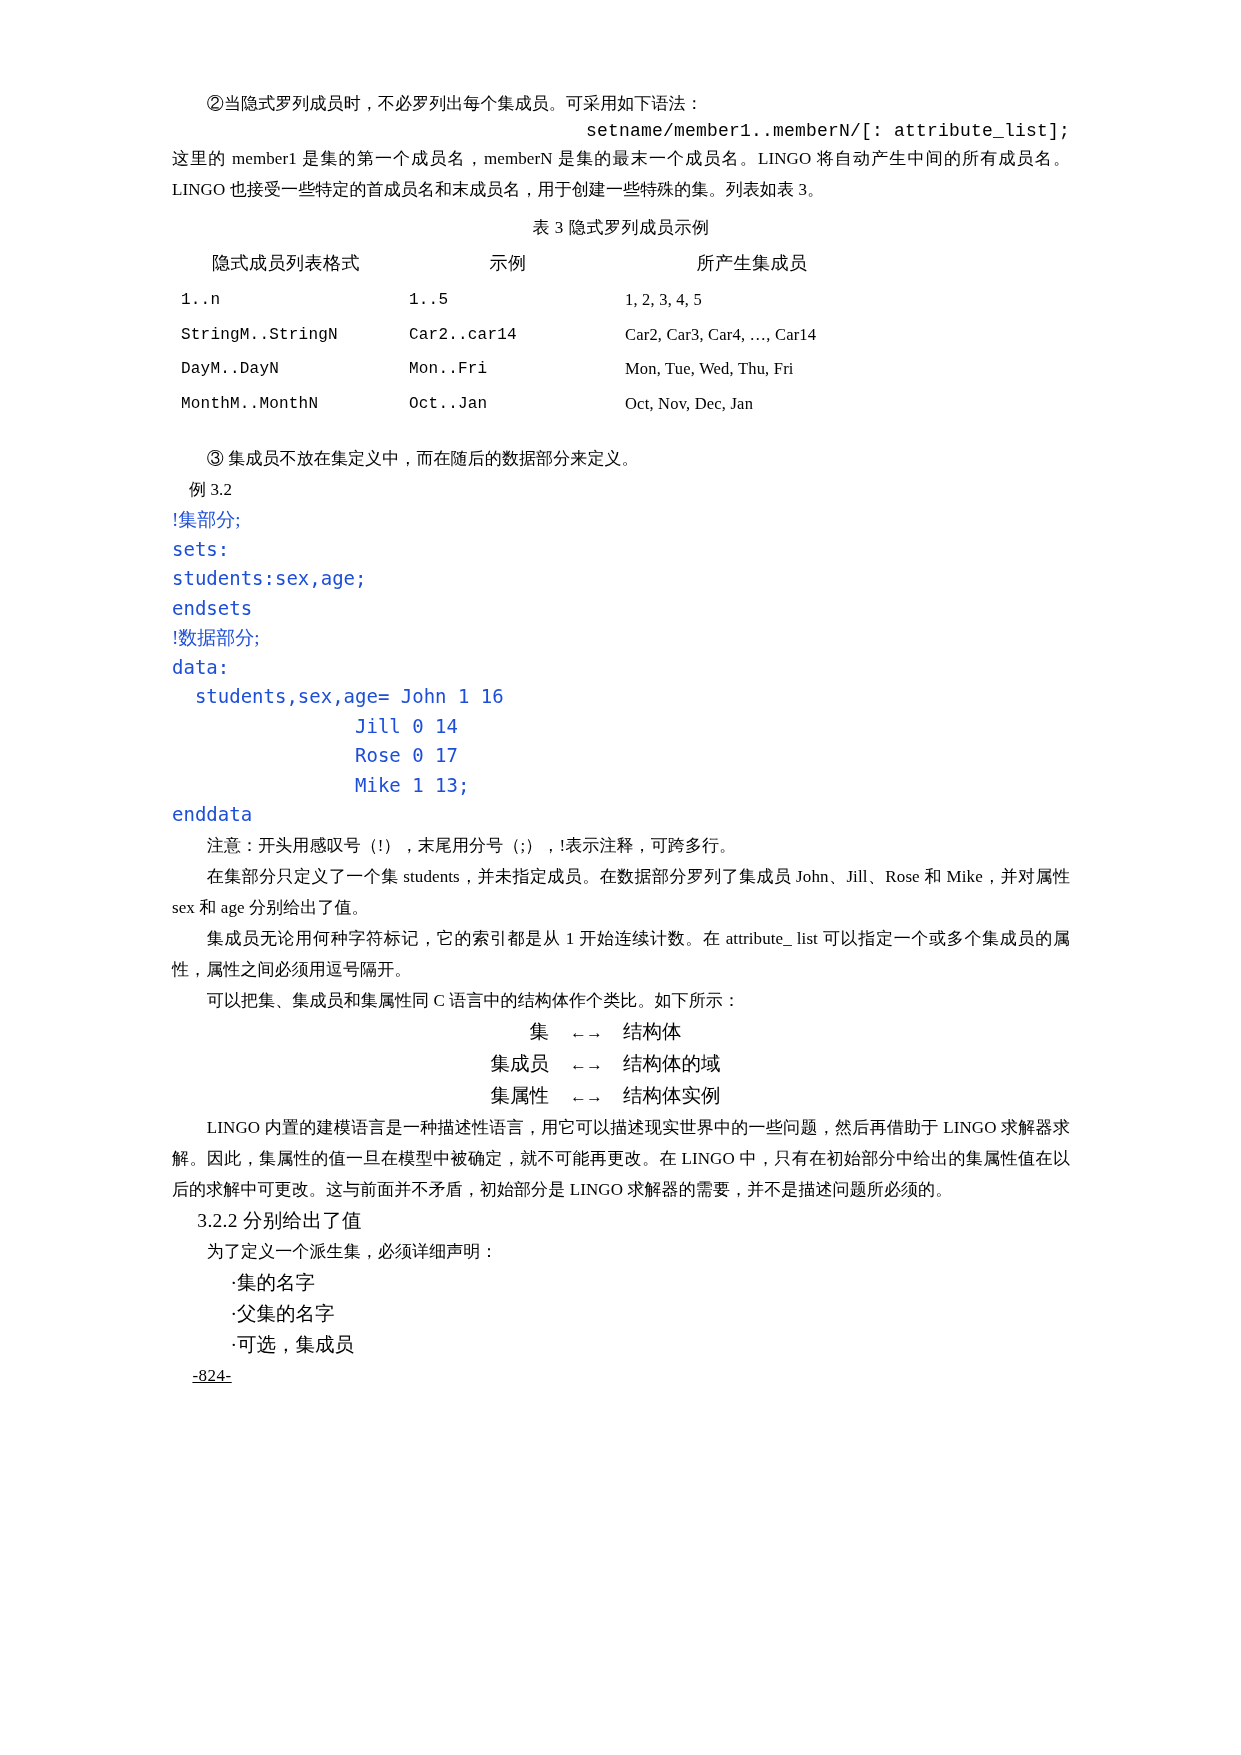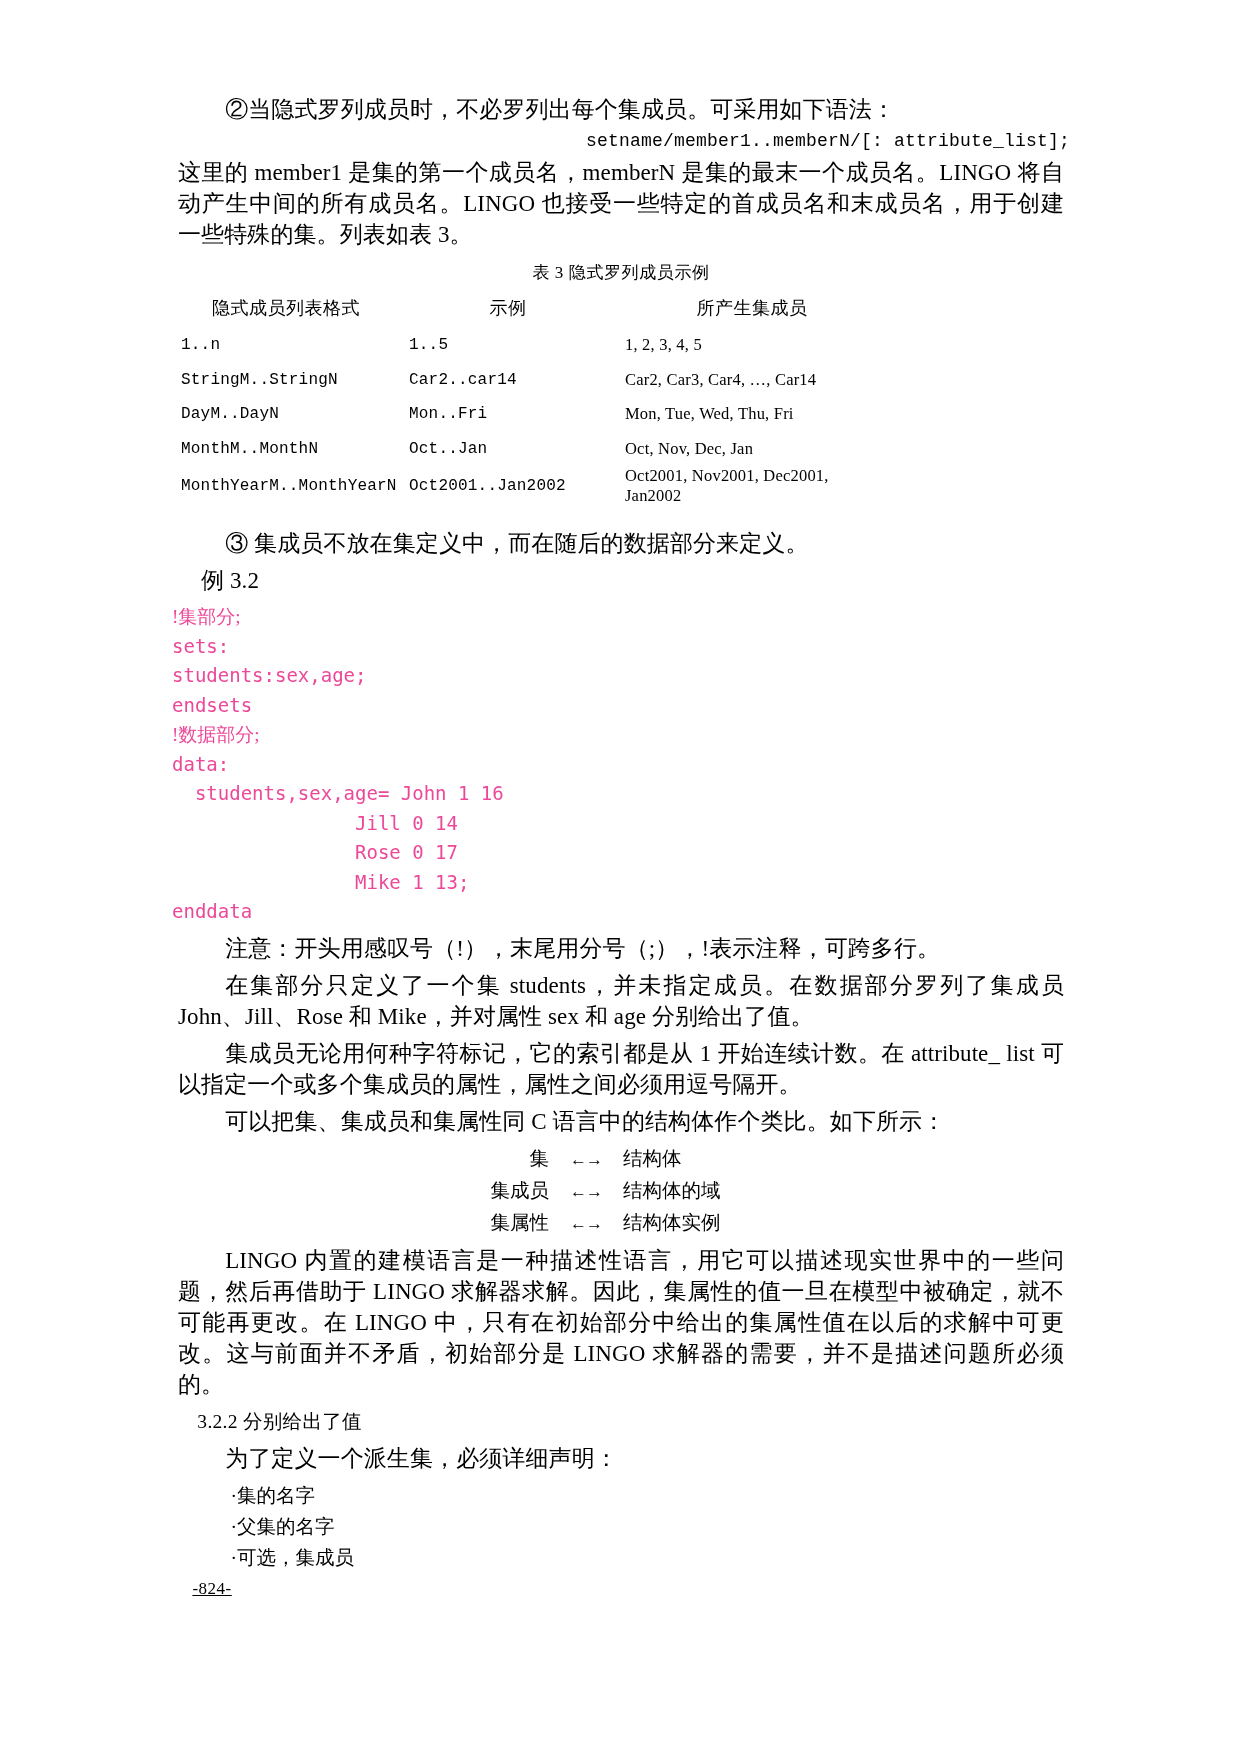--- a/index.html
+++ b/index.html
@@ -24,22 +24,22 @@
   }
   .content {
     position: absolute;
     left: 172px;
     top: 88px;
     width: 898px;
   }
 
   
   p.para {
-    margin: 6px;
-    font-size: 23px;
+    margin: 0;
+    font-size: 17px;
     line-height: 31px;
     text-align: justify;
     text-justify: inter-ideograph;
     letter-spacing: 0.1px;
   }
   p.indent2 { text-indent: 2.05em; }
   p.indent1 { text-indent: 1.0em; }
 
   
   .syntax-line {
@@ -96,21 +96,21 @@
   .vline { border-left: 1.1px solid #000; }
 
   
   pre.code {
     margin: 0;
     font-family: "DejaVu Sans Mono", "Liberation Mono", monospace;
     font-size: 19px;
     line-height: 29.5px;
     letter-spacing: 0px;
     white-space: pre;
-    color: #ec4899;
+    color: #1d4ed8;
   }
   pre.code .cn {
     font-family: "Liberation Serif", "DejaVu Serif", serif;
     font-size: 19px;
   }
 
   
   .analogy {
     margin: 0;
     font-size: 19.5px;
@@ -202,25 +202,20 @@
       <tr class="row">
         <td class="rule-thin">DayM..DayN</td>
         <td class="rule-thin vline">Mon..Fri</td>
         <td class="rule-thin vline c3">Mon, Tue, Wed, Thu, Fri</td>
       </tr>
       <tr class="row">
         <td class="rule-thin">MonthM..MonthN</td>
         <td class="rule-thin vline">Oct..Jan</td>
         <td class="rule-thin vline c3">Oct, Nov, Dec, Jan</td>
       </tr>
-      <tr class="row">
-        <td class="rule-thin rule-bot">MonthYearM..MonthYearN</td>
-        <td class="rule-thin rule-bot vline">Oct2001..Jan2002</td>
-        <td class="rule-thin rule-bot vline c3">Oct2001, Nov2001, Dec2001, Jan2002</td>
-      </tr>
     </tbody>
       </table>
 
     <p class="para indent2" style="margin-top:22px">
       <span>③</span> <span>集成员不放在集定义中，而在随后的数据部分来定义。</span>
     </p>
 
     <p class="para indent1">例 3.2</p>
 
     <pre class="code"><span class="cn">!集部分;</span>

